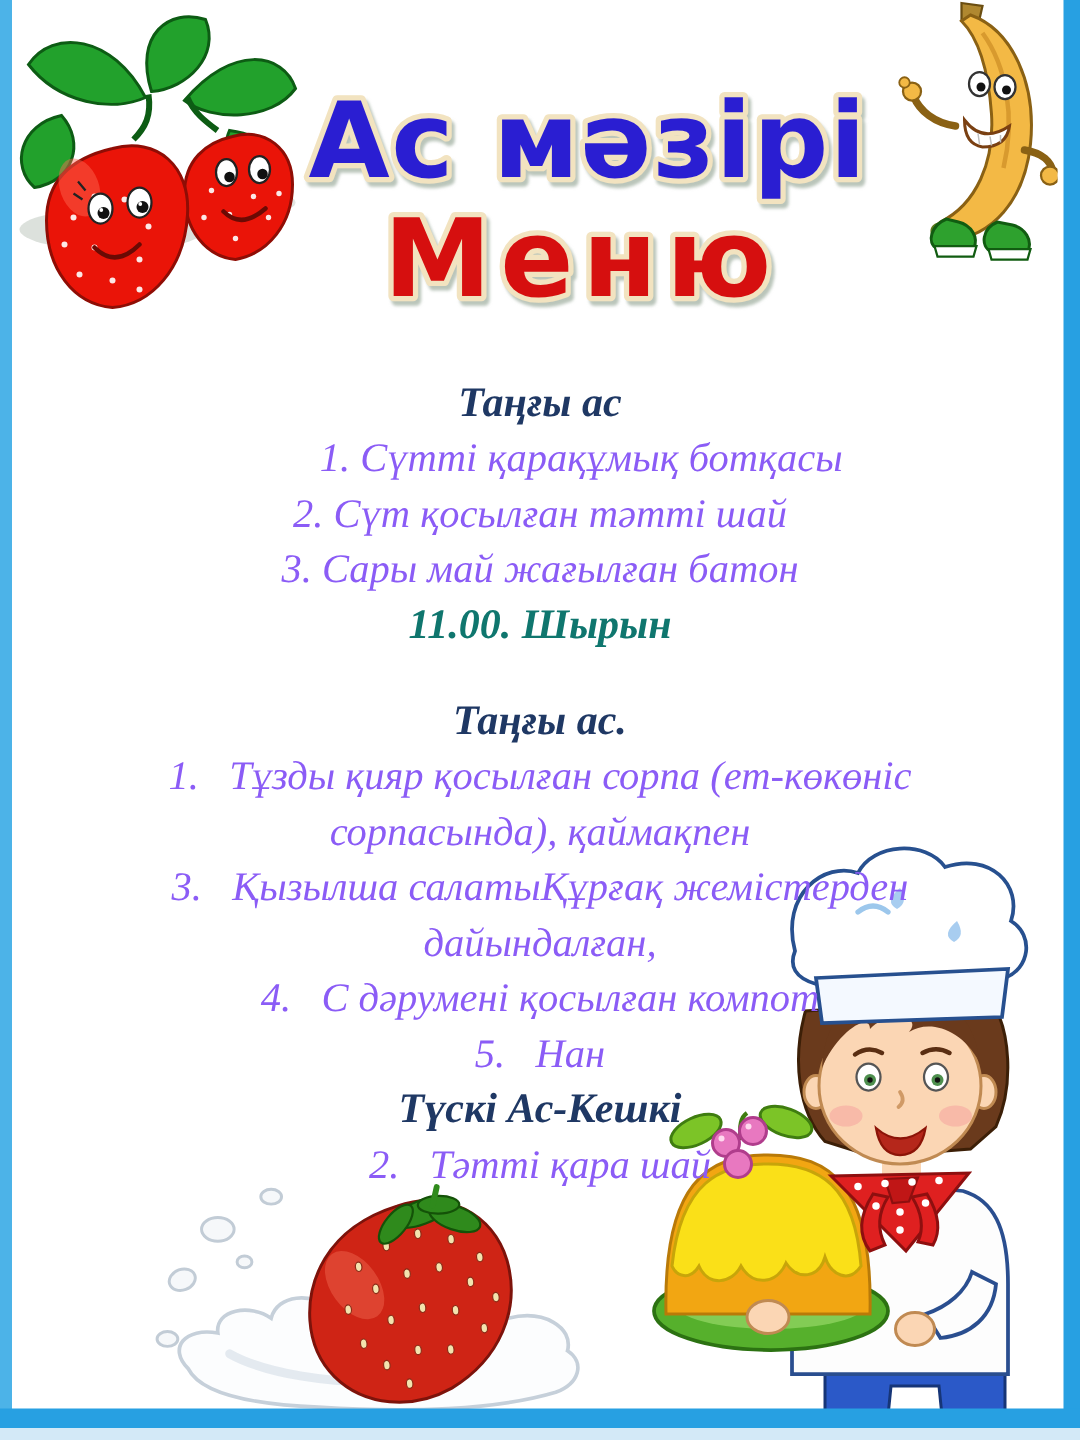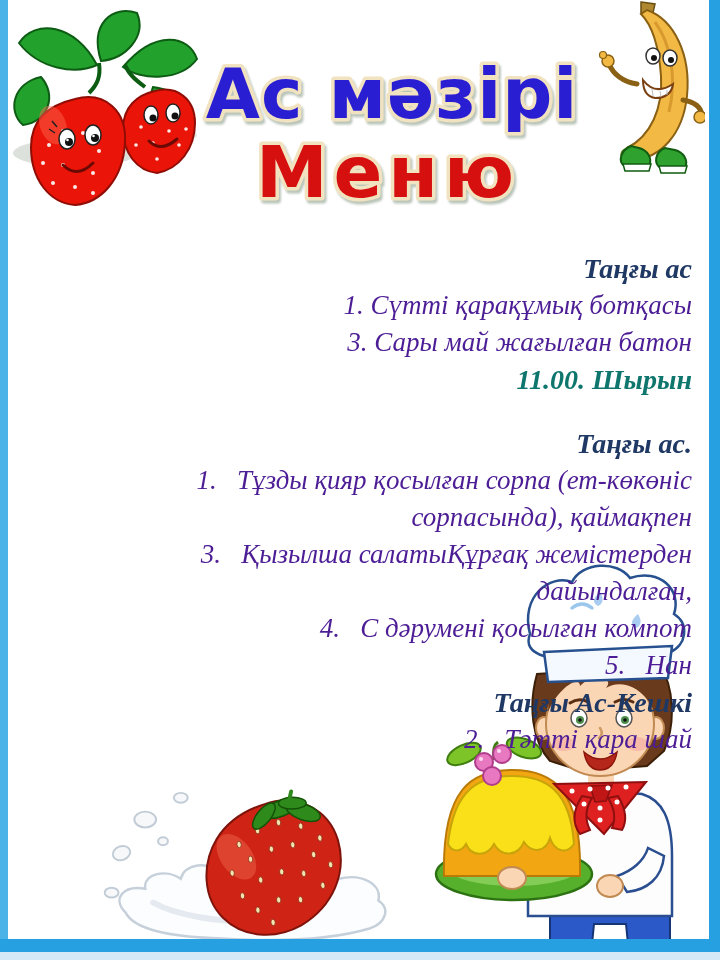--- a/index.html
+++ b/index.html
@@ -15,23 +15,23 @@
   
   .title-svg{position:absolute;left:140px;top:22px;width:500px;height:195px;z-index:3;
              filter:drop-shadow(2px 3px 1px rgba(130,150,130,.55));}
   .title-svg text{font-family:"DejaVu Sans",sans-serif;font-weight:bold;
                   paint-order:stroke fill;stroke:#f2e3c0;stroke-width:7px;stroke-linejoin:round;
                   text-anchor:middle;}
   .t1{fill:#2a1ed2;font-size:70px;letter-spacing:1px;}
   .t2{fill:#d60f0f;font-size:72px;letter-spacing:6px;}
 
   
-  .menu-col{position:absolute;left:28px;top:250px;width:664px;text-align:right;z-index:4;}
+  .menu-col{position:absolute;left:28px;top:250px;width:664px;text-align:center;z-index:4;}
   .h{font-size:28px;font-weight:bold;font-style:italic;color:#1f3864;line-height:37px;}
-  .it{font-size:27px;font-style:italic;color:#4c1d95;line-height:37px;white-space:pre-line;}
+  .it{font-size:27px;font-style:italic;color:#8b5cf6;line-height:37px;white-space:pre-line;}
   .note{font-size:28px;font-weight:bold;font-style:italic;color:#0f766e;line-height:37px;}
   .gap{height:27px;}
   .shift-r{padding-left:55px;}
 
   
   .deco{position:absolute;z-index:1;}
   #deco-strawberries{left:5px;top:3px;width:205px;height:210px;}
   #deco-banana{left:597px;top:0px;width:108px;height:210px;}
   #deco-chef{left:432px;top:556px;width:285px;height:390px;z-index:2;}
   #deco-splash{left:92px;top:782px;width:305px;height:163px;z-index:2;}
@@ -232,25 +232,26 @@
 </svg>
 
 <svg class="title-svg" viewBox="0 0 500 195">
   <text class="t1" x="252" y="96">Ас мәзірі</text>
   <text class="t2" x="248" y="175">Меню</text>
 </svg>
 
 <div class="menu-col">
   <div class="h">Таңғы ас</div>
   <div class="it shift-r">1. Сүтті қарақұмық ботқасы</div>
+  <div class="it">2. Сүт қосылған тәтті шай</div>
   <div class="it">3. Сары май жағылған батон</div>
   <div class="note">11.00. Шырын</div>
   <div class="gap"></div>
   <div class="h">Таңғы ас.</div>
   <div class="it">1.&nbsp;&nbsp;&nbsp;Тұзды қияр қосылған сорпа (ет-көкөніс
 сорпасында), қаймақпен</div>
   <div class="it">3.&nbsp;&nbsp;&nbsp;Қызылша салатыҚұрғақ жемістерден
 дайындалған,</div>
   <div class="it">4.&nbsp;&nbsp;&nbsp;С дәрумені қосылған компот</div>
   <div class="it">5.&nbsp;&nbsp;&nbsp;Нан</div>
-  <div class="h">Таңғы Ас-Кешкі</div>
+  <div class="h">Түскі Ас-Кешкі</div>
   <div class="it">2.&nbsp;&nbsp;&nbsp;Тәтті қара шай</div>
 </div>
 
 </body></html>

